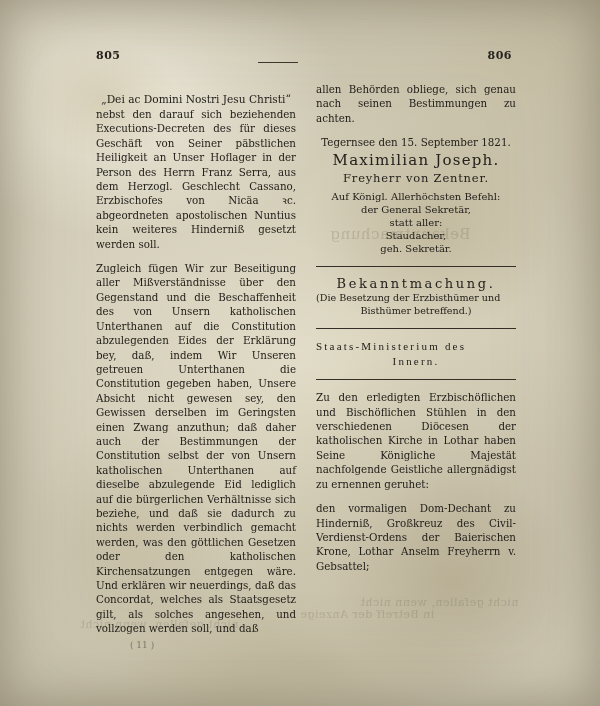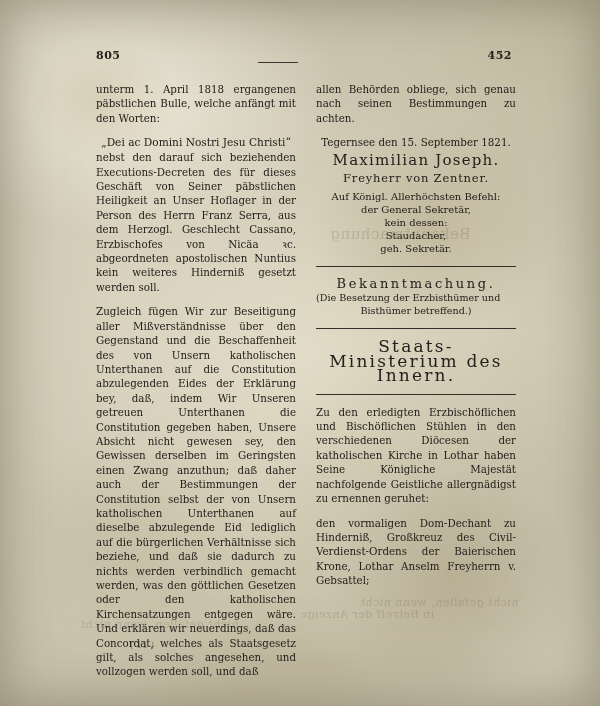--- a/index.html
+++ b/index.html
@@ -119,25 +119,26 @@
     text-align-last: center;
     margin: 2px 0 8px 0;
   }
   .sub-note {
     font-size: 9.6px;
     line-height: 13.2px;
     text-align: left;
     text-align-last: center;
   }
   .ministry {
-    font-size: 17px;
+    font-size: 11px;
     letter-spacing: 2.2px;
-    text-align: center;
+    text-align: left;
     text-align-last: center;
     margin: 2px 0 4px 0;
+    font-family: Liberation Serif, serif;
   }
   .heading2 {
     font-size: 12px;
     line-height: 17px;
     letter-spacing: 0.6px;
     text-align: center;
     text-align-last: center;
     margin-top: 6px;
   }
   .quote {
@@ -175,42 +176,41 @@
   <div class="blot b6"></div>
 
   <div class="ghost" style="left:330px; top:225px; font-size:15px;">Bekanntmachung</div>
   <div class="ghost" style="left:80px;  top:618px; font-size:11px;">nicht gefallen, wenn nicht</div>
   <div class="ghost" style="left:300px; top:608px; font-size:11px;">in Betreff der Anzeige</div>
   <div class="ghost" style="left:360px; top:596px; font-size:11px;">nicht gefallen, wenn nicht</div>
 
   <div class="content">
 
     <div class="folio folio-left">805</div>
-    <div class="folio folio-right">452</div>
+    <div class="folio folio-right">806</div>
     <div class="head-rule head-rule-l"></div>
 
     <div class="col col-left">
-      <p>unterm 1. April 1818 ergangenen päbstlichen Bulle, welche anfängt mit den Worten:</p>
       <div class="gap"></div>
       <p class="quote">„Dei ac Domini Nostri Jesu Christi“</p>
       <p>nebst den darauf sich beziehenden Executions-Decreten des für dieses Geschäft von Seiner päbstlichen Heiligkeit an Unser Hoflager in der Person des Herrn Franz Serra, aus dem Herzogl. Geschlecht Cassano, Erzbischofes von Nicäa ꝛc. abgeordneten apostolischen Nuntius kein weiteres Hinderniß gesetzt werden soll.</p>
       <div class="gap"></div>
       <p>Zugleich fügen Wir zur Beseitigung aller Mißverständnisse über den Gegenstand und die Beschaffenheit des von Unsern katholischen Unterthanen auf die Constitution abzulegenden Eides der Erklärung bey, daß, indem Wir Unseren getreuen Unterthanen die Constitution gegeben haben, Unsere Absicht nicht gewesen sey, den Gewissen derselben im Geringsten einen Zwang anzuthun; daß daher auch der Bestimmungen der Constitution selbst der von Unsern katholischen Unterthanen auf dieselbe abzulegende Eid lediglich auf die bürgerlichen Verhältnisse sich beziehe, und daß sie dadurch zu nichts werden verbindlich gemacht werden, was den göttlichen Gesetzen oder den katholischen Kirchensatzungen entgegen wäre. Und erklären wir neuerdings, daß das Concordat, welches als Staatsgesetz gilt, als solches angesehen, und vollzogen werden soll, und daß</p>
     </div>
 
     <div class="col col-right">
       <p>allen Behörden obliege, sich genau nach seinen Bestimmungen zu achten.</p>
       <div class="gap"></div>
       <p class="ctr">Tegernsee den 15. September 1821.</p>
       <p class="big-name">Maximilian Joseph.</p>
       <p class="mid-name">Freyherr von Zentner.</p>
       <div style="height:4px"></div>
       <p class="small-ctr">Auf Königl. Allerhöchsten Befehl:</p>
       <p class="small-ctr">der General Sekretär,</p>
-      <p class="small-ctr">kein dessen:</p>
+      <p class="small-ctr">statt aller:</p>
       <p class="small-ctr">Staudacher,</p>
       <p class="small-ctr">geh. Sekretär.</p>
 
       <div class="rule"></div>
 
       <p class="section-title">Bekanntmachung.</p>
       <p class="sub-note">(Die Besetzung der Erzbisthümer und Bisthümer betreffend.)</p>
 
       <div class="rule"></div>
 

